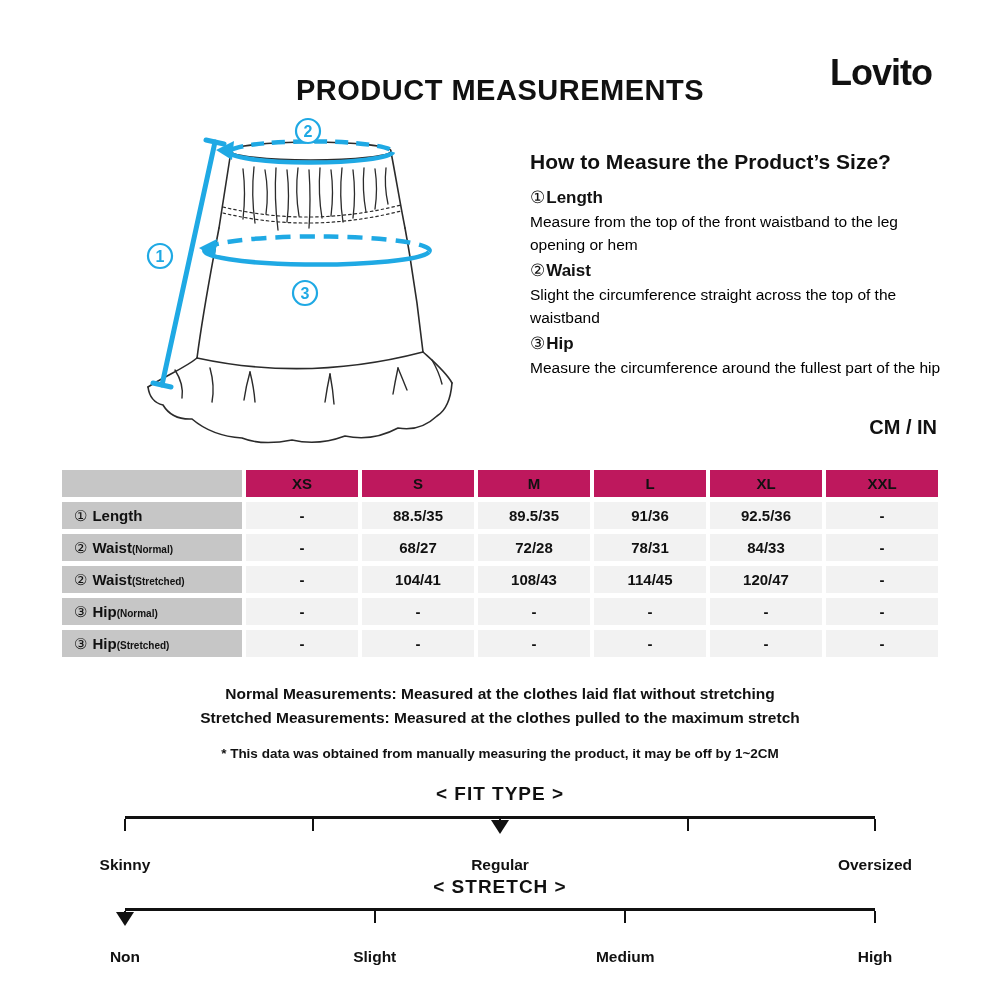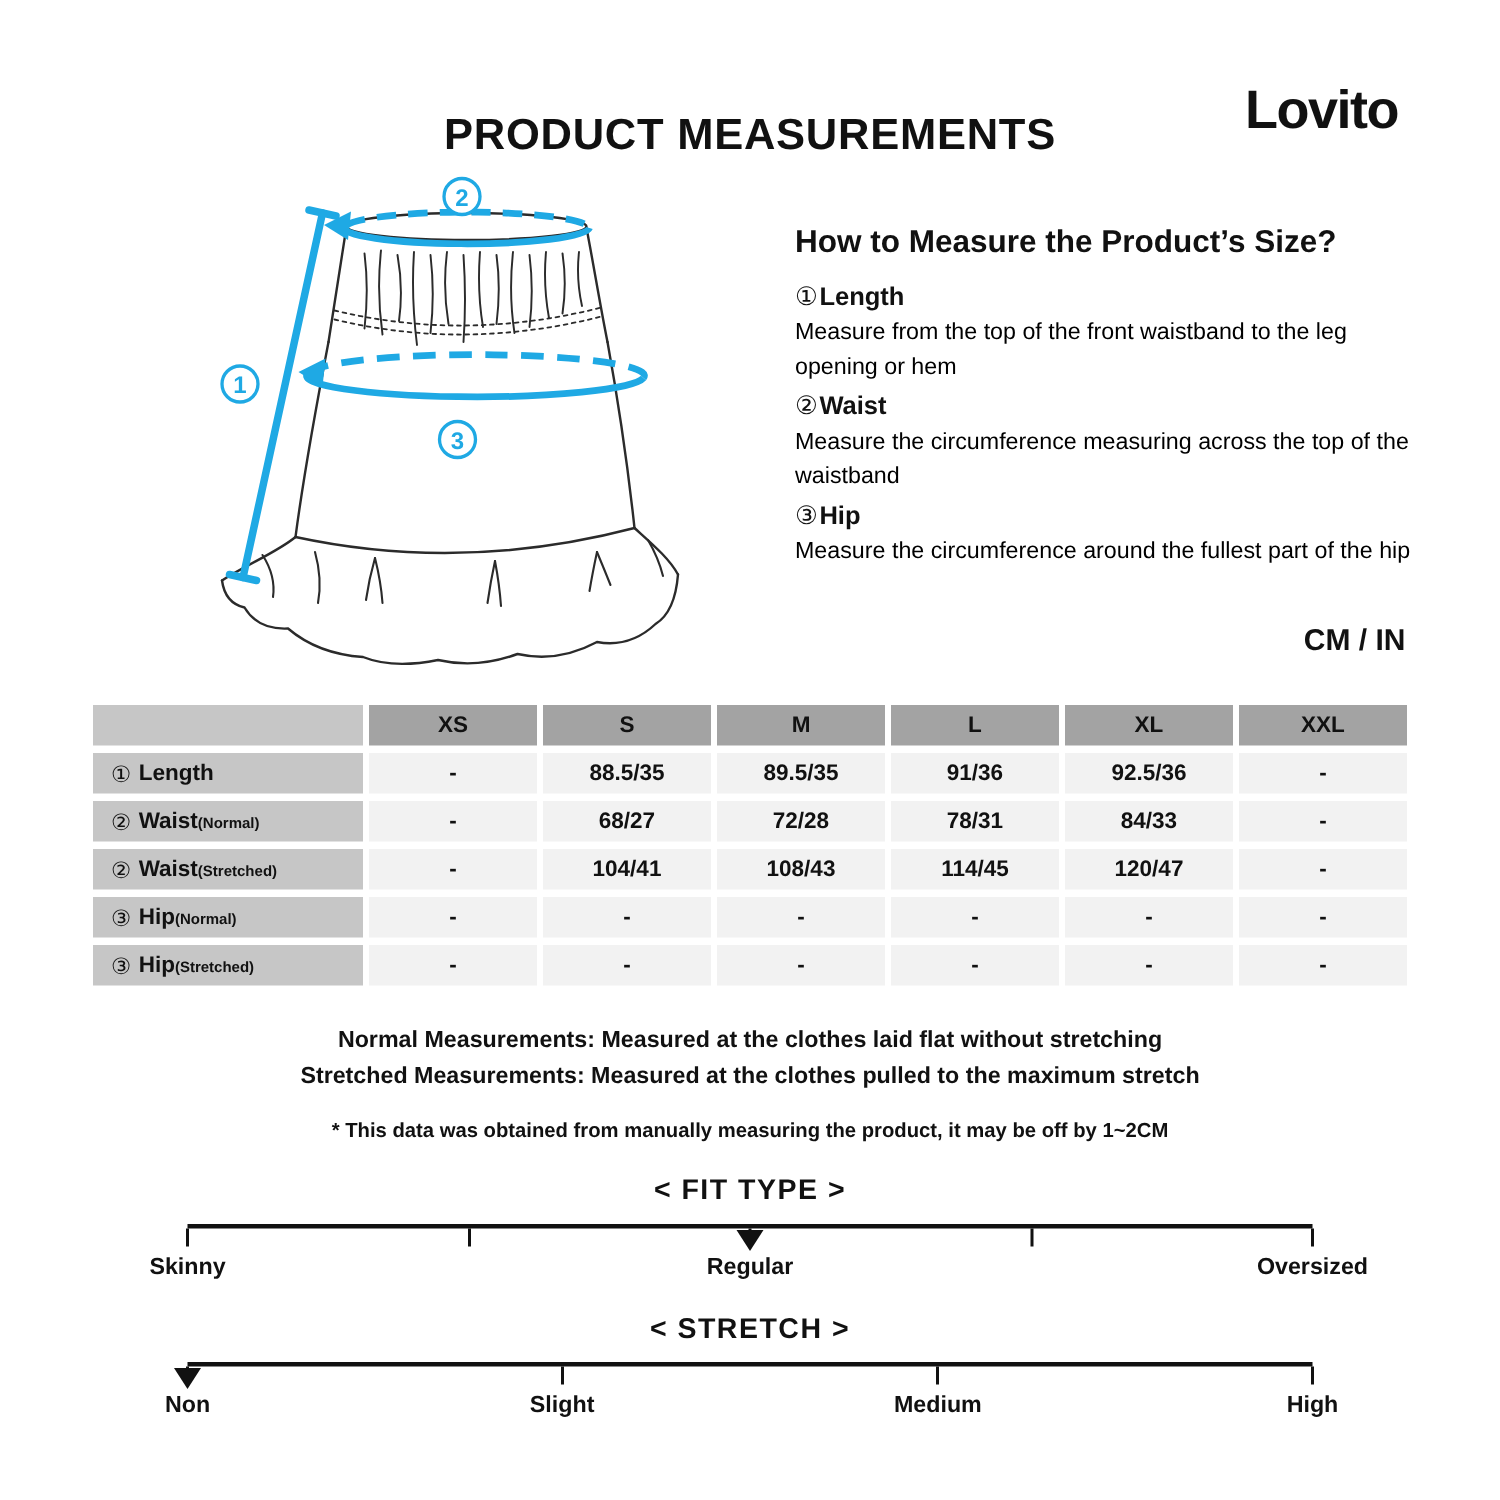--- a/index.html
+++ b/index.html
@@ -24,40 +24,40 @@
 
   
   .unit{position:absolute;top:416px;right:63px;font-size:20px;font-weight:700;}
 
   
   .size-table{position:absolute;left:62px;top:470px;width:876px;
               display:grid;grid-template-columns:180px repeat(6,1fr);
               column-gap:4px;row-gap:5px;}
   .cell{height:27px;display:flex;align-items:center;justify-content:center;
         font-size:15px;font-weight:700;background:#f2f2f2;}
-  .cell.head{background:#a3a3a3;}
+  .cell.head{background:#be185d;}
   .cell.rowlabel{background:#c6c6c6;justify-content:flex-start;padding-left:12px;box-sizing:border-box;}
   .cell.rowlabel .circ{font-weight:400;font-size:15px;margin-right:5px;}
   .cell.rowlabel .sub{font-size:10px;position:relative;top:2px;}
 
   
   .notes{position:absolute;top:682px;left:0;width:100%;text-align:center;}
   .note-line{font-size:15.5px;font-weight:700;line-height:24px;}
   .disclaimer{margin-top:16px;font-size:13.5px;font-weight:700;}
 
   
   .scale-title{position:absolute;left:0;width:100%;text-align:center;
                font-size:19px;font-weight:800;letter-spacing:1px;}
   .scale{position:absolute;left:125px;width:750px;height:16px;}
   .scale-line{position:relative;width:100%;height:14px;border-top:3px solid #111;}
   .tick{position:absolute;top:0;width:2px;height:12px;background:#111;transform:translateX(-1px);}
   .marker{position:absolute;top:1px;width:0;height:0;transform:translateX(-9px);
           border-left:9px solid transparent;border-right:9px solid transparent;
           border-top:14px solid #111;}
-  .scale-labels{position:absolute;left:125px;width:750px;height:20px;}
+  .scale-labels{position:absolute;left:125px;width:750px;height:20px;margin-top:20px;}
   .slabel{position:absolute;transform:translateX(-50%);white-space:nowrap;
           font-size:15.5px;font-weight:700;}
   #fit-title{top:783px;} #fit-scale{top:816px;} #fit-labels{top:836px;}
   #stretch-title{top:876px;} #stretch-scale{top:908px;} #stretch-labels{top:928px;}
 </style>
 </head>
 <body>
 
 <div class="page">
 
@@ -141,21 +141,21 @@
 
   <div class="howto">
     <h2 class="howto-heading">How to Measure the Product’s Size?</h2>
     <div id="howto-items">
         <div class="howto-item">
           <div class="howto-name"><span class="circ">①</span><span>Length</span></div>
           <div class="howto-desc">Measure from the top of the front waistband to the leg opening or hem</div>
         </div>
         <div class="howto-item">
           <div class="howto-name"><span class="circ">②</span><span>Waist</span></div>
-          <div class="howto-desc">Measure the circumference measuring across the top of the waistband</div>
+          <div class="howto-desc">Slight the circumference straight across the top of the waistband</div>
         </div>
         <div class="howto-item">
           <div class="howto-name"><span class="circ">③</span><span>Hip</span></div>
           <div class="howto-desc">Measure the circumference around the fullest part of the hip</div>
         </div>
       </div>
   </div>
 
   <div class="unit">CM / IN</div>
 

